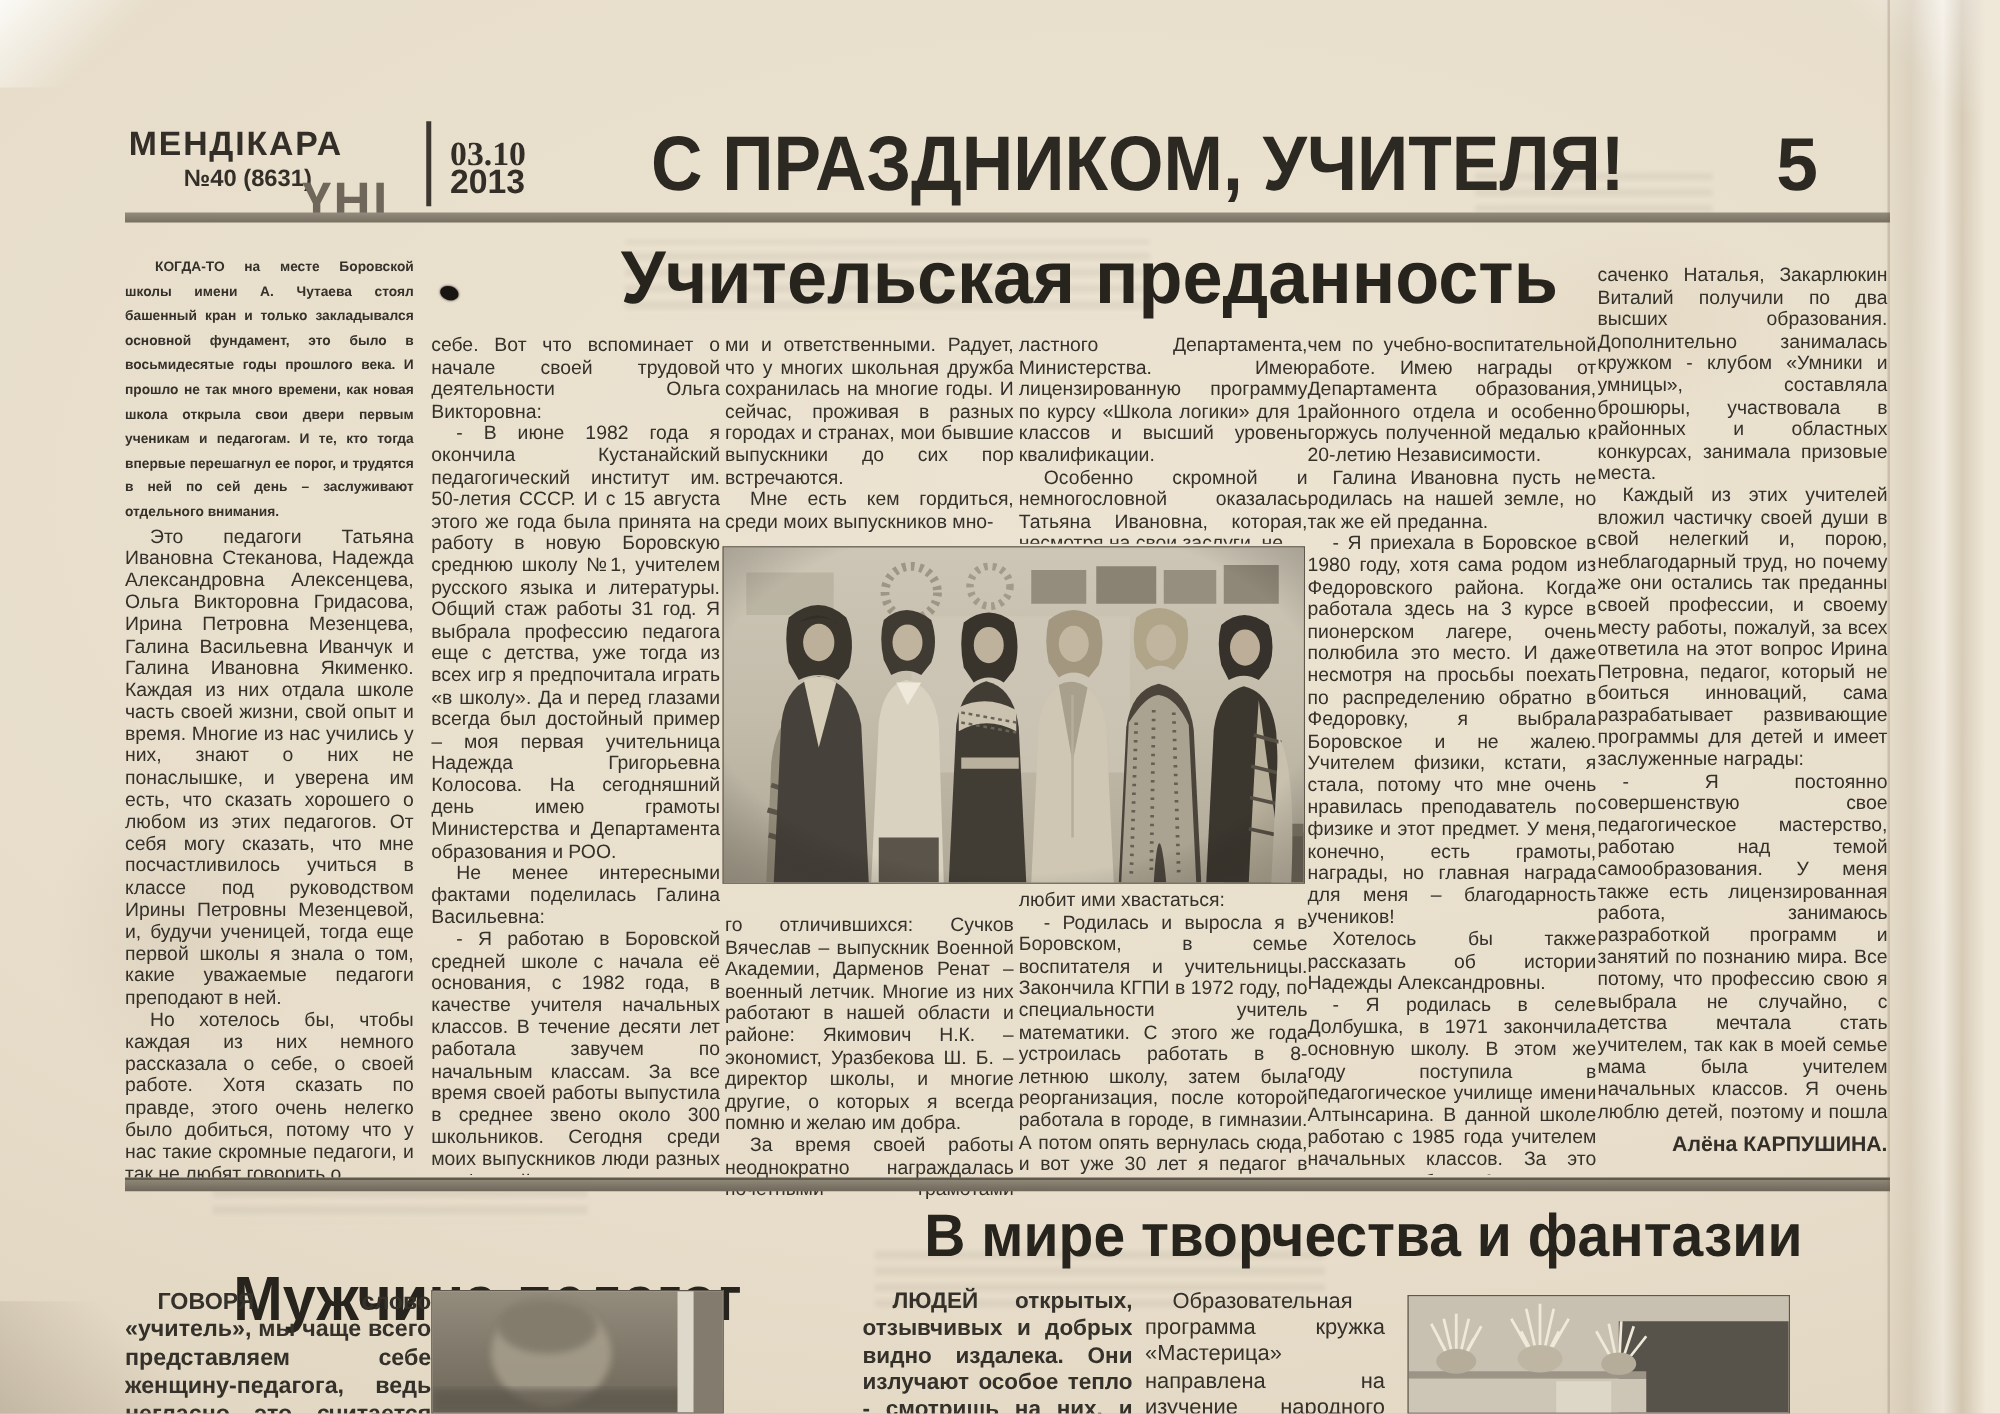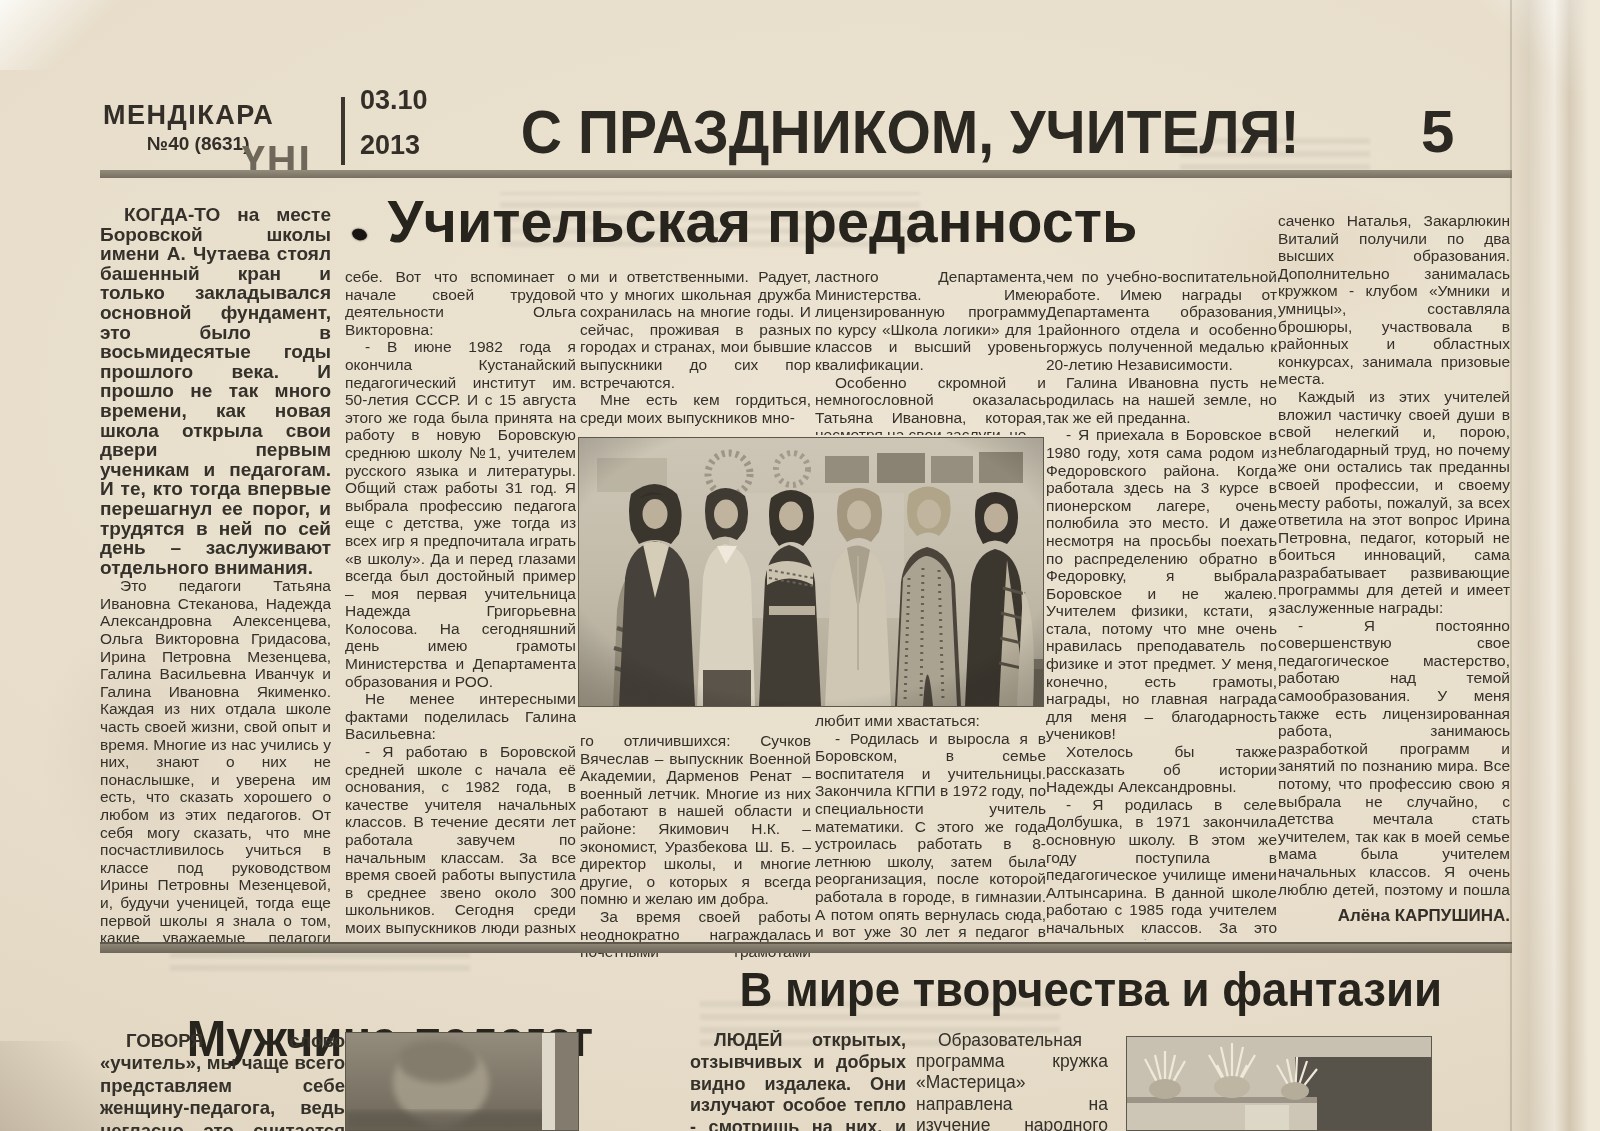--- a/index.html
+++ b/index.html
@@ -23,28 +23,28 @@
   .m-logo{left:242px;top:117px;font-size:41px;font-weight:800;color:#6e675a;letter-spacing:2px;line-height:1;margin-top:23px;}
   .m-div{left:341px;top:97px;height:68px;border-left:4px solid #3d382f;}
   .m-date{left:360px;font-size:27px;font-weight:800;line-height:1;white-space:nowrap;}
   .banner{left:430px;top:101px;width:960px;text-align:center;font-size:62px;font-weight:800;line-height:1;white-space:nowrap;color:#2c2822;}
   .banner .sq{display:inline-block;transform:scaleX(0.92);transform-origin:center;}
   .pageno{left:1421px;top:102px;font-size:60px;font-weight:800;line-height:1;color:#2c2822;}
   .rule{left:100px;width:1412px;height:8px;background:linear-gradient(#938b7c,#776f61);}
   .rule-top{top:170px;}
   .rule-bottom{top:942px;height:9px;border-top:2px solid #5f584c;background:linear-gradient(#8d8576,#6f6759);}
   
-  .art-title{left:372px;top:190px;width:890px;text-align:left;font-size:60px;font-weight:800;line-height:1.05;white-space:nowrap;color:#27231d;}
+  .art-title{left:372px;top:190px;width:890px;text-align:right;font-size:60px;font-weight:800;line-height:1.05;white-space:nowrap;color:#27231d;}
   .art-title .sq{display:inline-block;transform:scaleX(0.96);transform-origin:center;}
   .ink-dot{left:352px;top:229px;width:15px;height:11px;background:#171411;border-radius:50%;transform:rotate(18deg);box-shadow:0 0 2px #171411;}
   
   .col{width:231px;font-size:15.5px;line-height:17.6px;text-align:justify;overflow:hidden;color:#34302a;}
   .col p{margin:0;text-indent:20px;}
   .col p.ni{text-indent:0;}
-  .col p.lead{font-weight:700;font-size:19px;line-height:19.6px;text-indent:24px;}
+  .col p.lead{font-weight:700;font-size:11px;line-height:19.6px;text-indent:24px;}
   .c1{left:100px;top:205px;height:737px;}
   .c2{left:345px;top:268px;height:672px;}
   .c3a{left:580px;top:268px;height:167px;}
   .c3b{left:580px;top:732px;height:228px;}
   .c4a{left:815px;top:268px;height:167px;}
   .c4b{left:815px;top:712px;height:228px;}
   .c5{left:1046px;top:268px;height:672px;}
   .c6{left:1278px;top:212px;width:232px;height:686px;}
   .byline{left:1278px;top:906px;width:232px;text-align:right;font-size:17px;font-weight:700;}
   
@@ -76,21 +76,21 @@
   <div class="abs stain2"></div>
   <div class="abs ghost" style="left:500px;top:192px;width:420px;height:62px;"></div>
   <div class="abs ghost" style="left:1180px;top:135px;width:190px;height:42px;"></div>
   <div class="abs ghost" style="left:170px;top:952px;width:300px;height:26px;"></div>
   <div class="abs ghost" style="left:700px;top:998px;width:360px;height:55px;"></div>
 
   <div class="abs m-name">МЕНДІКАРА</div>
   <div class="abs m-issue">№40 (8631)</div>
   <div class="abs m-logo">ҮНІ</div>
   <div class="abs m-div"></div>
-  <div class="abs m-date" style="top:87px;">03.10</div>
+  <div class="abs m-date" style="top:110px;font-family:Liberation Serif, serif;">03.10</div>
   <div class="abs m-date" style="top:132px;">2013</div>
   <div class="abs banner"><span class="sq">С ПРАЗДНИКОМ, УЧИТЕЛЯ!</span></div>
   <div class="abs pageno">5</div>
   <div class="abs rule rule-top"></div>
 
   <div class="abs ink-dot"></div>
   <div class="abs art-title"><span class="sq">Учительская преданность</span></div>
 
   <div class="abs col c1">
       <p class="lead">КОГДА-ТО на месте Боровской школы имени А. Чутаева стоял башенный кран и только закладывался основной фундамент, это было в восьмидесятые годы прошлого века. И прошло не так много времени, как новая школа открыла свои двери первым ученикам и педагогам. И те, кто тогда впервые перешагнул ее порог, и трудятся в ней по сей день – заслуживают отдельного внимания.</p>

